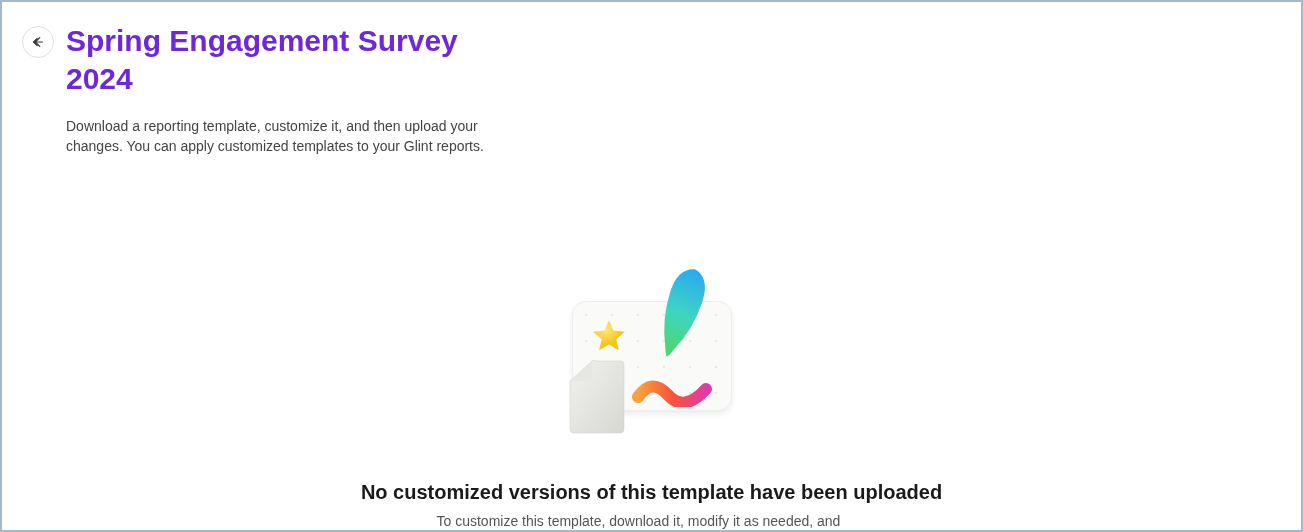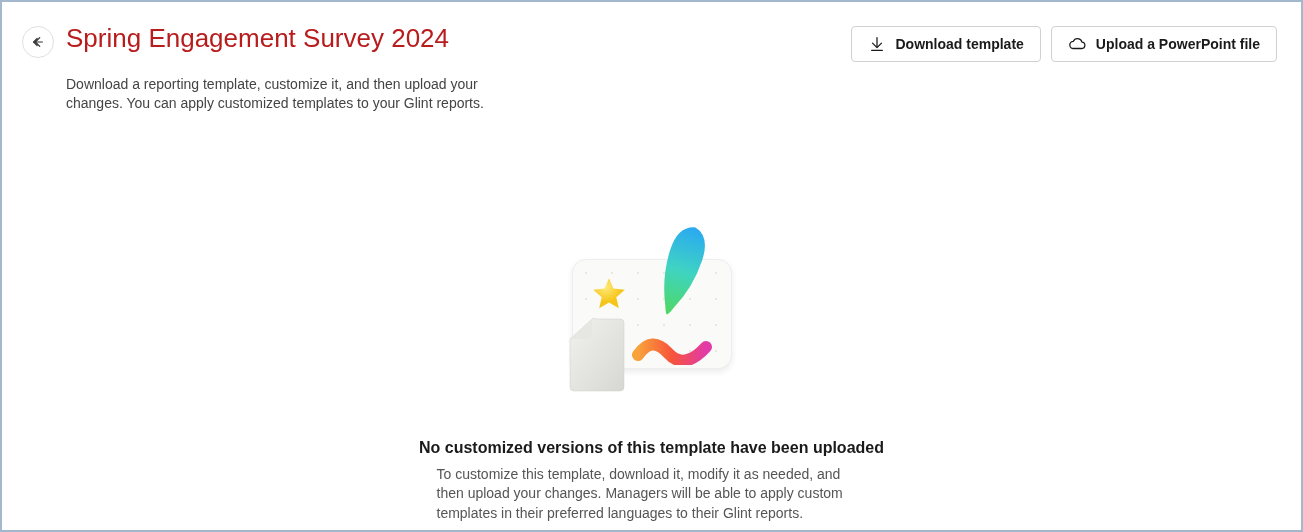--- a/index.html
+++ b/index.html
@@ -40,23 +40,23 @@
       margin-top: 4px;
     }
     .back-button svg {
       width: 14px;
       height: 14px;
     }
     .title-block {
       max-width: 420px;
     }
     .page-title {
-      font-size: 26px;
-      font-weight: 400;
-      color: #b91c1c;
+      font-size: 30px;
+      font-weight: 700;
+      color: #6d28d9;
       line-height: 1.25;
     }
     .page-subtitle {
       font-size: 14px;
       color: #444;
       line-height: 1.4;
       margin-top: 20px;
     }
     .header-right {
       display: flex;
@@ -139,21 +139,21 @@
     }
     .paper {
       position: absolute;
       left: 2px;
       top: 98px;
       width: 62px;
       height: 76px;
       z-index: 4;
     }
     .empty-title {
-      font-size: 16px;
+      font-size: 20px;
       font-weight: 600;
       color: #1a1a1a;
       margin-top: 40px;
     }
     .empty-desc {
       font-size: 14px;
       color: #555;
       text-align: left;
       max-width: 430px;
       line-height: 1.4;
@@ -171,36 +171,20 @@
         <path d="M5 8 H13" stroke-width="0"></path>
         <path d="M3 8 H13"></path>
         <path d="M7 4 L3 8 L7 12"></path>
       </svg>
     </button>
     <div class="title-block">
       <h1 class="page-title">Spring Engagement Survey 2024</h1>
       <p class="page-subtitle">Download a reporting template, customize it, and then upload your changes. You can apply customized templates to your Glint reports.</p>
     </div>
   </div>
-  <div class="header-right">
-    <button class="btn">
-      <svg viewBox="0 0 20 20" fill="none" stroke="#1a1a1a" stroke-width="1.4" stroke-linecap="round" stroke-linejoin="round">
-        <path d="M10 3 V13"></path>
-        <path d="M5 9 L10 14 L15 9"></path>
-        <path d="M4 17 H16"></path>
-      </svg>
-      <span>Download template</span>
-    </button>
-    <button class="btn">
-      <svg viewBox="0 0 20 20" fill="none" stroke="#1a1a1a" stroke-width="1.4" stroke-linecap="round" stroke-linejoin="round">
-        <path d="M6 15 A4 4 0 0 1 6 7 A5 5 0 0 1 15.5 8 A3.5 3.5 0 0 1 15 15 H6 Z"></path>
-      </svg>
-      <span>Upload a PowerPoint file</span>
-    </button>
-  </div>
 </div>
 
 <div class="empty-state">
   <div class="illustration">
     <div class="tray"></div>
     <svg class="star" viewBox="0 0 24 24">
       <defs>
         <radialGradient id="stargrad" cx="40%" cy="30%">
           <stop offset="0%" stop-color="#ffe97a"></stop>
           <stop offset="100%" stop-color="#f5c518"></stop>

